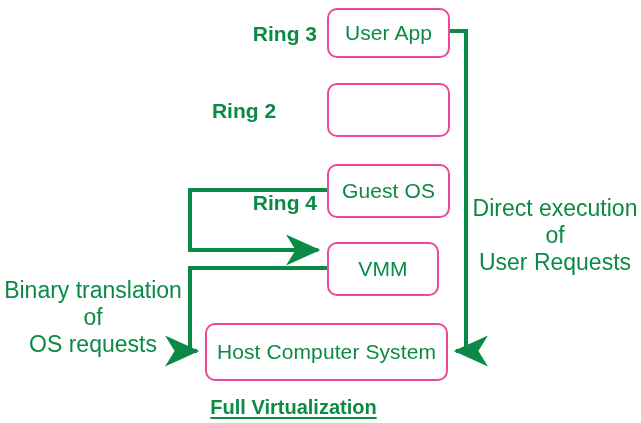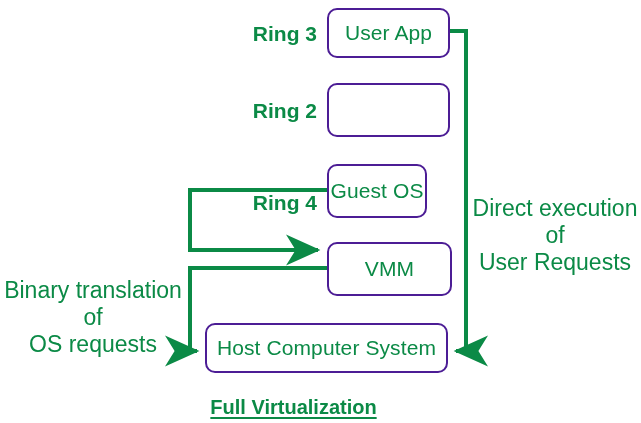--- a/index.html
+++ b/index.html
@@ -21,21 +21,21 @@
     position: absolute;
     left: 0;
     top: 0;
     width: 641px;
     height: 423px;
     pointer-events: none;
   }
   .node {
     position: absolute;
     box-sizing: border-box;
-    border: 2px solid #4c1d95;
+    border: 2px solid #ec4899;
     border-radius: 10px;
     background: #ffffff;
     display: flex;
     align-items: center;
     justify-content: center;
     color: #0b8a46;
     font-size: 21px;
     font-weight: normal;
     letter-spacing: 0.1px;
     white-space: nowrap;
@@ -99,37 +99,37 @@
   </svg>
 
   <div class="node" style="left:327px; top:8px; width:123px; height:50px;">
     <span>User App</span>
   </div>
 
   <div class="node" style="left:327px; top:83px; width:123px; height:54px;">
     <span></span>
   </div>
 
-  <div class="node" style="left:327px; top:164px; width:100px; height:54px;align-items:center;">
+  <div class="node" style="left:327px; top:164px; width:123px; height:54px;align-items:center;">
     <span>Guest OS</span>
   </div>
 
-  <div class="node" style="left:327px; top:242px; width:125px; height:54px;">
+  <div class="node" style="left:327px; top:242px; width:112px; height:54px;">
     <span>VMM</span>
   </div>
 
-  <div class="node" style="left:205px; top:323px; width:243px; height:50px;justify-content:center;">
+  <div class="node" style="left:205px; top:323px; width:243px; height:58px;justify-content:center;">
     <span>Host Computer System</span>
   </div>
 
   <div class="ring-label" style="left:187px; top:22px; width:130px;">
     <span>Ring 3</span>
   </div>
 
-  <div class="ring-label" style="left:187px; top:99px; width:130px;">
+  <div class="ring-label" style="left:179px; top:99px; width:130px;text-align:center;">
     <span>Ring 2</span>
   </div>
 
   <div class="ring-label" style="left:187px; top:191px; width:130px;">
     <span>Ring 4</span>
   </div>
 
 
   <div class="side-label" style="left:4px; top:250px; width:178px;">
     <span>Binary translation of

